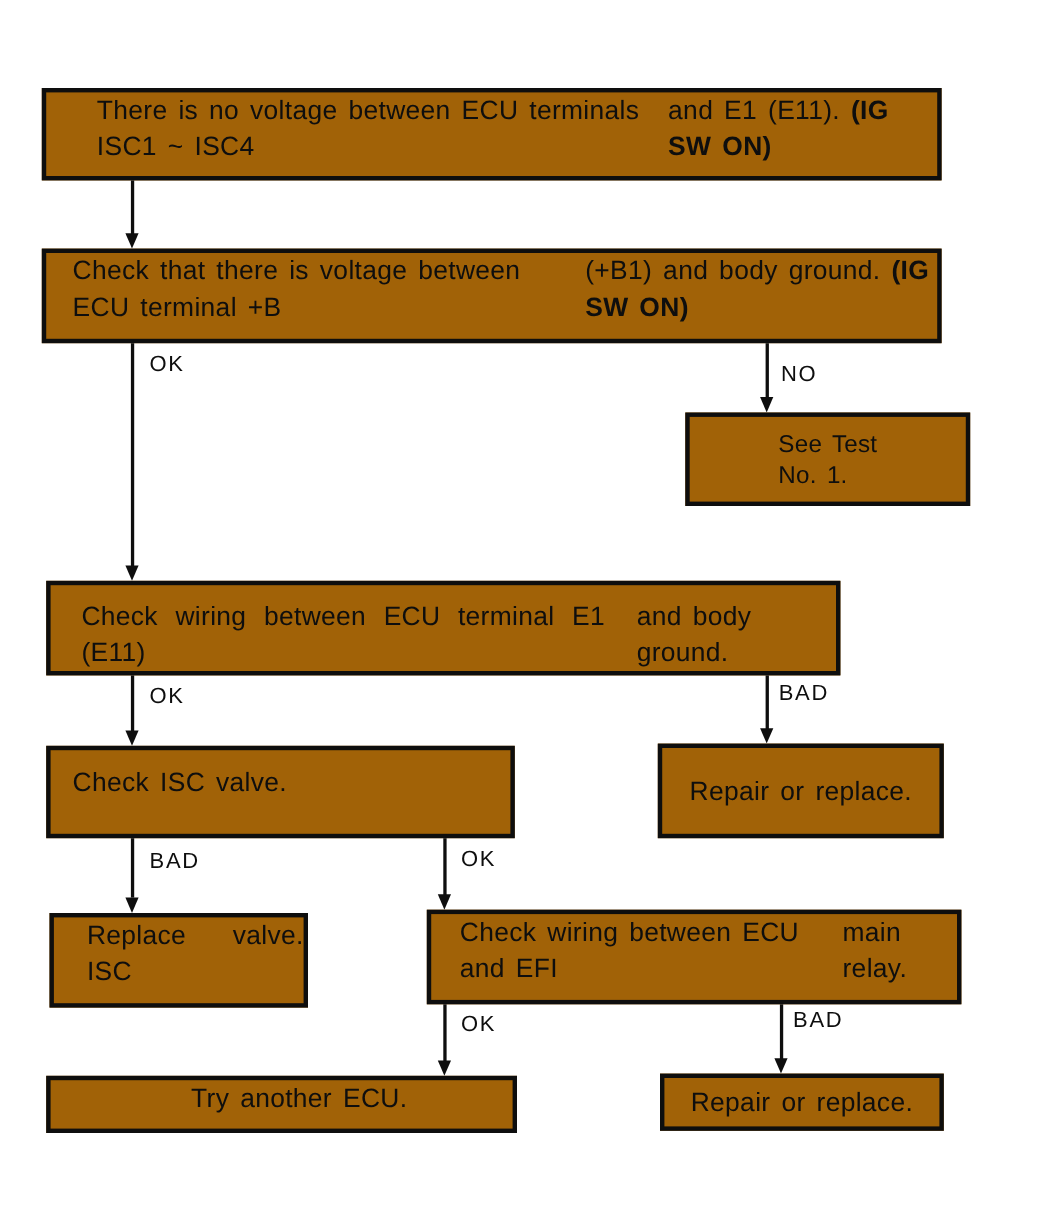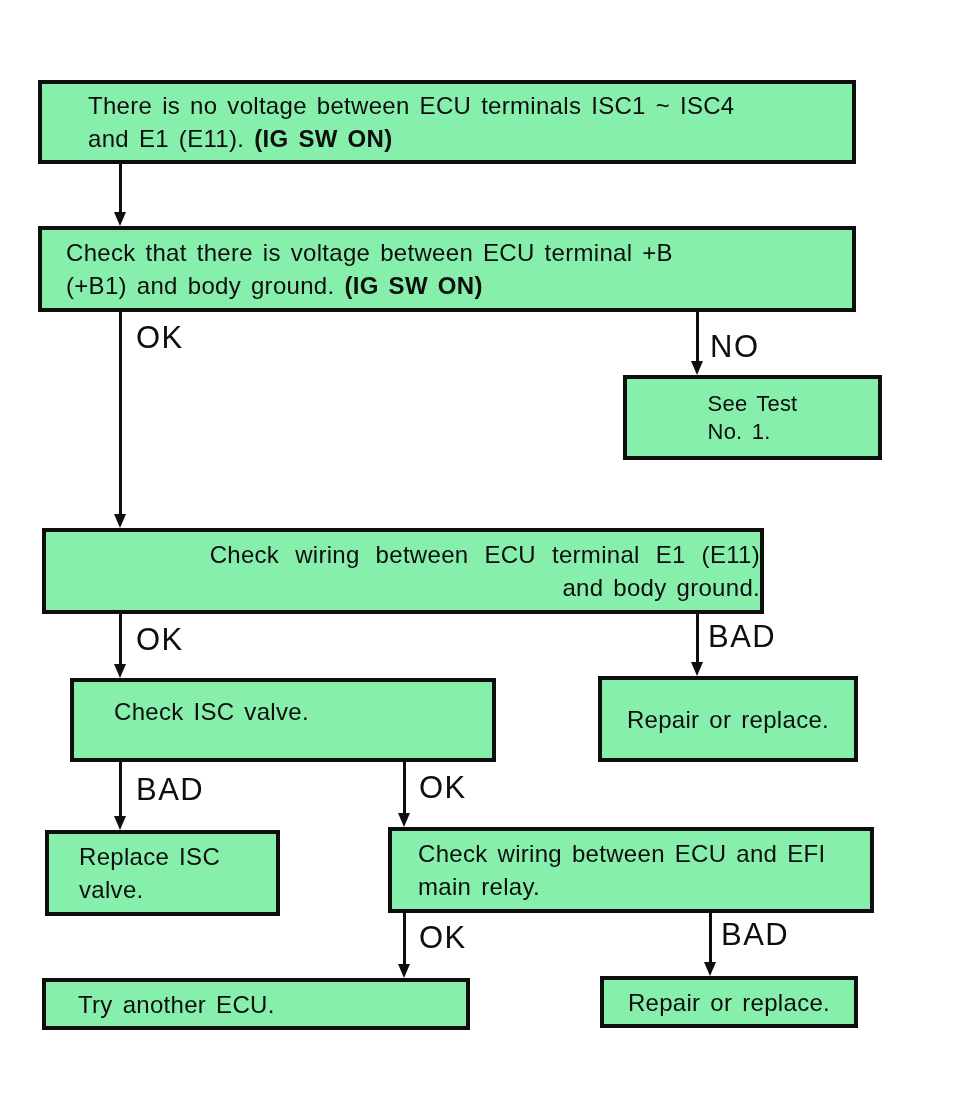--- a/index.html
+++ b/index.html
@@ -11,23 +11,22 @@
   }
   .page {
     position: relative;
     width: 957px; height: 1108px;
     background: #ffffff;
     overflow: hidden;
   }
   .box {
     position: absolute;
     border: 4px solid #0e0e0e;
-    background: #86efac;
+    background: #a16207;
     display: flex;
-    flex-direction: column;
     justify-content: center;
     font-size: 24px;
     line-height: 33px;
     letter-spacing: 0.3px;
     word-spacing: 3px;
     color: #0e0e0e;
   }
   .box .bold { font-weight: bold; }
   .box.hcenter { align-items: center; text-align: center; }
   .box.topalign { justify-content: flex-start; }
@@ -37,21 +36,21 @@
   .vline { position: absolute; width: 3px; background: #0e0e0e; }
   .arrow {
     position: absolute;
     width: 0; height: 0;
     border-left: 6px solid transparent;
     border-right: 6px solid transparent;
     border-top: 14px solid #0e0e0e;
   }
   .elabel {
     position: absolute;
-    font-size: 31px;
+    font-size: 20px;
     letter-spacing: 1.5px;
     color: #0e0e0e;
     white-space: nowrap;
   }
 </style>
 </head>
 <body>
 
 <div class="page">
 
@@ -89,21 +88,21 @@
   </div>
 
   <div class="vline" style="left:119px; top:614px; height:51px;"></div>
   <div class="arrow" style="left:114px; top:664px;"></div>
   <div class="elabel" style="left:136px; top:622px;">OK</div>
 
   <div class="vline" style="left:696px; top:614px; height:49px;"></div>
   <div class="arrow" style="left:691px; top:662px;"></div>
   <div class="elabel" style="left:708px; top:619px;">BAD</div>
 
-  <div class="box topalign" style="left:42px; top:678px; width:426px; height:84px; padding-left:40px; padding-top:13px;margin-left:28px;">
+  <div class="box topalign" style="left:42px; top:678px; width:426px; height:84px; padding-left:20px; padding-top:13px;">
     <div><span>Check ISC valve.</span></div>
   </div>
 
   <div class="box hcenter" style="left:598px; top:676px; width:260px; height:86px;">
     <div><span>Repair or replace.</span></div>
   </div>
 
   <div class="vline" style="left:119px; top:762px; height:54px;"></div>
   <div class="arrow" style="left:114px; top:816px;"></div>
   <div class="elabel" style="left:136px; top:772px;">BAD</div>

